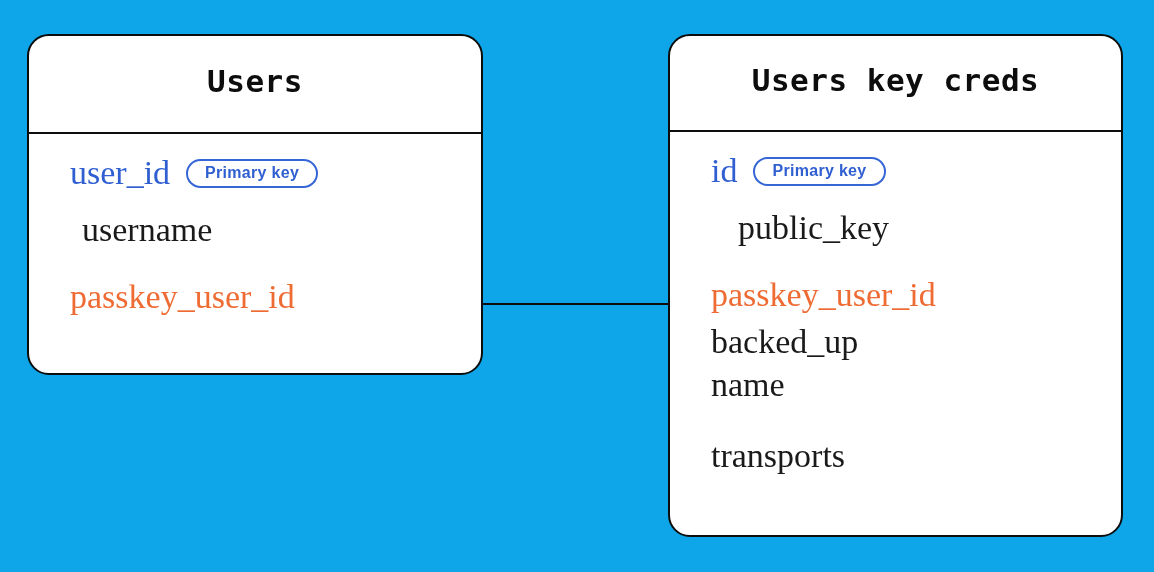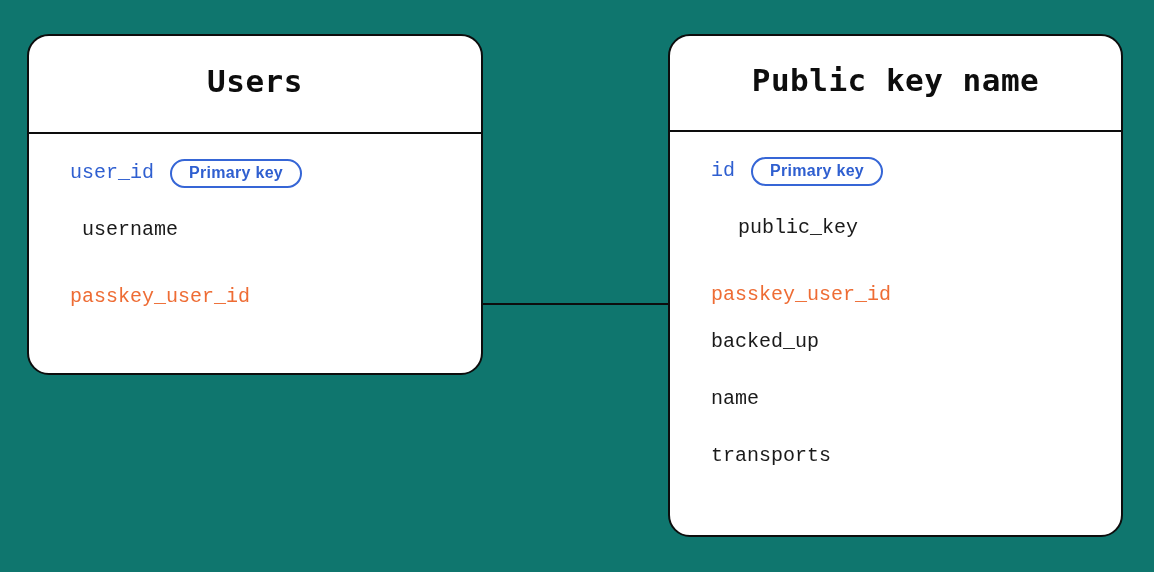--- a/index.html
+++ b/index.html
@@ -7,21 +7,21 @@
     padding: 0;
     background: #ffffff;
   }
   body {
     font-family: "DejaVu Sans Mono", "Liberation Mono", monospace;
   }
   #canvas {
     position: relative;
     width: 1154px;
     height: 572px;
-    background: #0f766e;
+    background: #0ea5e9;
     overflow: hidden;
   }
 
   
   .entity {
     position: absolute;
     box-sizing: border-box;
     background: #ffffff;
     border: 2px solid #0d0d0d;
     border-radius: 22px;
@@ -52,22 +52,22 @@
   }
   .field-row {
     position: absolute;
     left: 0;
     display: flex;
     align-items: center;
     height: 34px;
     white-space: nowrap;
   }
   .field-name {
-    font-family: Liberation Mono, monospace;
-    font-size: 20px;
+    font-family: Liberation Serif, serif;
+    font-size: 34px;
     letter-spacing: 0px;
     line-height: 1;
   }
   .field-name.c-default { color: #1a1a1a; }
   .field-name.c-key     { color: #2f5fd0; }
   .field-name.c-link    { color: #ee6c34; margin-top: 20px; }
 
   
   .badge {
     display: inline-flex;
@@ -108,37 +108,37 @@
         <div class="field-row" style="top: 57px; margin-left: 12px;">
           <span class="field-name c-default">username</span>
         </div>
         <div class="field-row" style="top: 114px;">
           <span class="field-name c-link">passkey_user_id</span>
         </div>
       </div>
   </div>
 
   <div class="entity" id="entity-creds" style="left: 668px; top: 34px; width: 455px; height: 503px;">
-    <div class="entity-title" style="top: 26px;">Public key name</div>
+    <div class="entity-title" style="top: 26px;">Users key creds</div>
     <div class="entity-divider" style="top: 94px;"></div>
     <div class="fields" id="fields-creds" style="top: 118px; left: 41px;">
         <div class="field-row" style="top: 0px;">
           <span class="field-name c-key">id</span>
           <span class="badge">Primary key</span>
         </div>
         <div class="field-row" style="top: 57px; margin-left: 27px;">
           <span class="field-name c-default">public_key</span>
         </div>
         <div class="field-row" style="top: 114px;">
           <span class="field-name c-link">passkey_user_id</span>
         </div>
         <div class="field-row" style="top: 171px;">
           <span class="field-name c-default">backed_up</span>
         </div>
-        <div class="field-row" style="top: 228px;">
+        <div class="field-row" style="top: 214px;">
           <span class="field-name c-default">name</span>
         </div>
         <div class="field-row" style="top: 285px;">
           <span class="field-name c-default">transports</span>
         </div>
       </div>
   </div>
 
   <div class="connector" id="connector" style="left: 483px; top: 303px; width: 186px; height: 2px;"></div>
 

